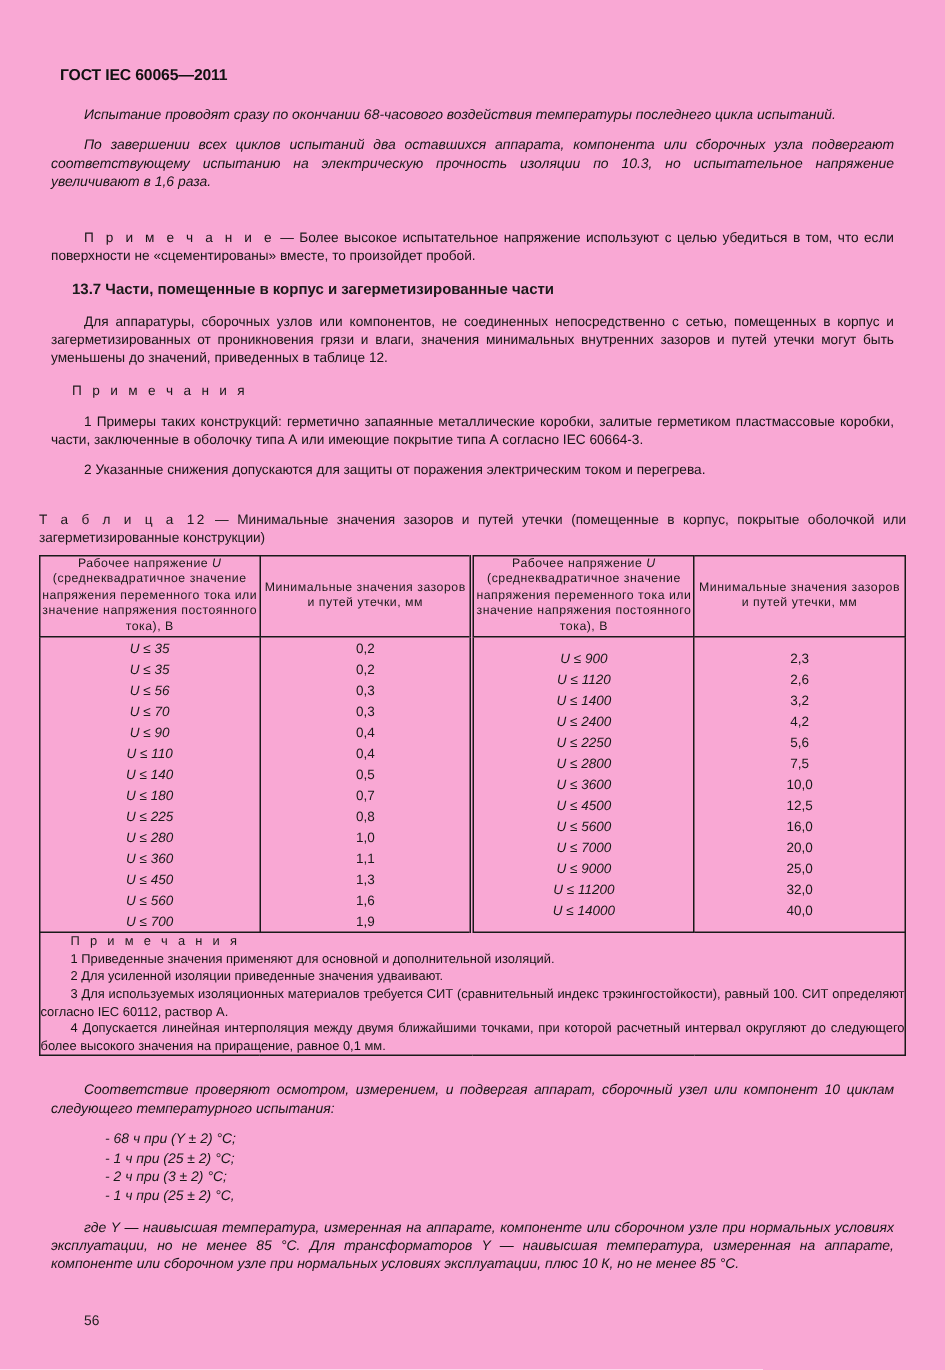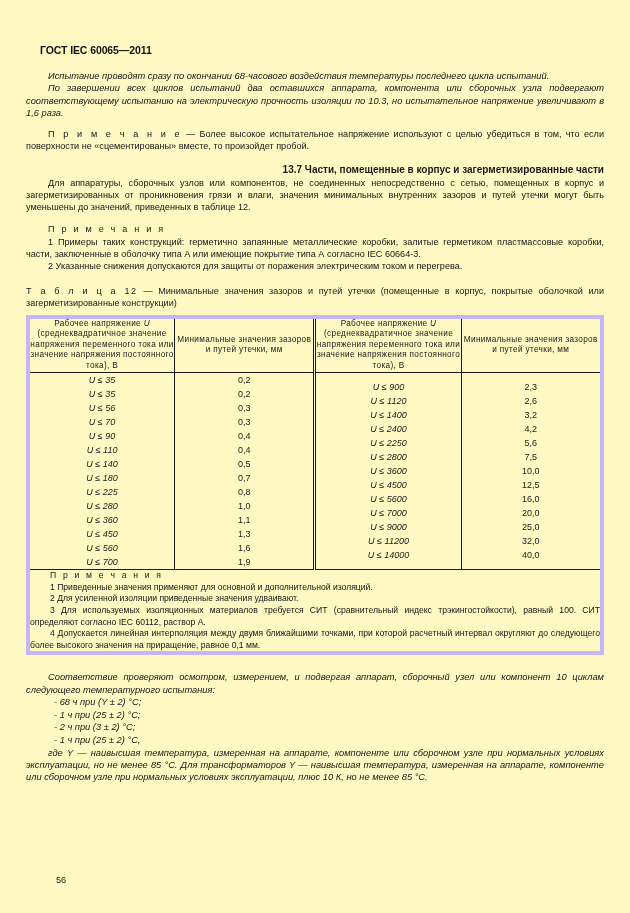--- a/index.html
+++ b/index.html
@@ -13,31 +13,31 @@
     font-family: "Liberation Sans", sans-serif;
     color: #1a1a1a;
     -webkit-font-smoothing: antialiased;
   }
   .page {
     position: relative;
     width: 630px;
     height: 913px;
     box-sizing: border-box;
     padding: 44px 26px 0 26px;
-    background: #fef9c3;
+    background: #f9a8d4;
   }
   .running-head {
     font-size: 10.5px;
     font-weight: bold;
     letter-spacing: -0.1px;
     margin: 0 0 14px 14px;
     color: #111;
   }
   p {
-    margin: 0;
+    margin: 8px;
     font-size: 9.1px;
     line-height: 12.2px;
     text-align: justify;
     text-justify: inter-word;
     color: #151515;
   }
   .body-italic {
     font-style: italic;
     font-size: 9.3px;
     line-height: 12.4px;
@@ -49,21 +49,20 @@
   .note-para {
     font-size: 9.1px;
     line-height: 12.2px;
     text-align: justify;
   }
   .sec-heading {
     font-size: 10px;
     font-weight: bold;
     margin: 11px 0 1px 22px;
     line-height: 13px;
-    text-align: right;
   }
   .notes-block {
     margin-top: 9px;
   }
   .notes-head {
     margin-left: 22px;
     font-size: 9.1px;
     letter-spacing: 2.2px;
     line-height: 13px;
   }
@@ -75,21 +74,21 @@
     line-height: 12.2px;
     text-align: justify;
     margin-bottom: 5px;
   }
   .table-caption .tcap-lead { letter-spacing: 1.6px; }
 
   table.main-table {
     width: 100%;
     border-collapse: collapse;
     table-layout: fixed;
-    border: 4px solid #c4b5fd;
+    border: 1px solid #c4b5fd;
   }
   table.main-table td, table.main-table th {
     border: 1px solid #1a1a1a;
     padding: 0;
     vertical-align: middle;
     font-weight: normal;
   }
   th.hdr {
     font-size: 8.2px;
     line-height: 10.6px;
@@ -127,21 +126,21 @@
     line-height: 11.6px;
     text-align: justify;
   }
   td.footnotes .fn.wide { text-align: justify; }
 
   .tail { margin-top: 16px; }
   .bullet-line {
     font-style: italic;
     font-size: 9.3px;
     line-height: 12.6px;
-    margin-left: 28px;
+    margin-left: 44px;
   }
   .page-number {
     position: absolute;
     left: 26px;
     bottom: 28px;
     font-size: 9.2px;
     color: #222;
     padding-left: 30px;
   }
 </style>

